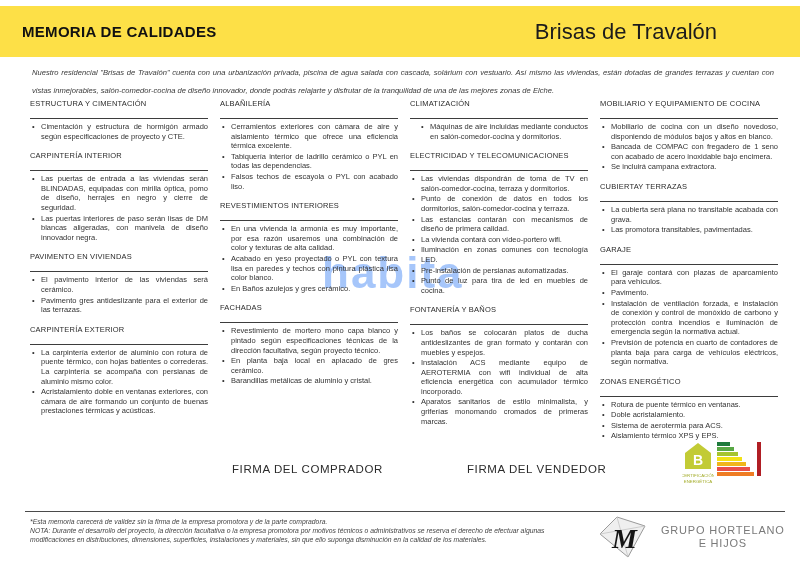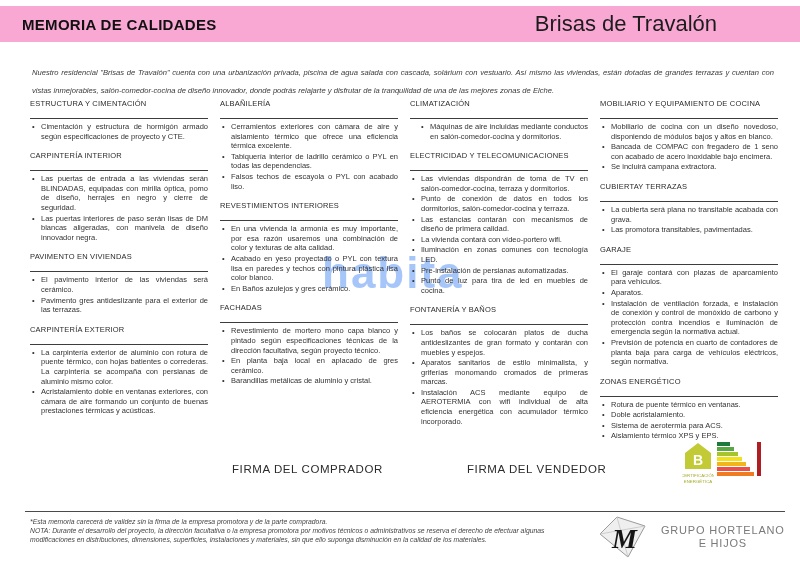--- a/index.html
+++ b/index.html
@@ -4,22 +4,22 @@
 <style>
   * { margin:0; padding:0; box-sizing:border-box; }
   html,body { background:#ffffff; }
   body { font-family:"Liberation Sans", sans-serif; }
   .page {
     position:relative; width:800px; height:565px; background:#ffffff;
     overflow:hidden; color:#2b2b2b;
   }
   
   .header-band {
-    position:absolute; top:6px; left:0; right:0; height:36px;
-    background:#f9a8d4; display:flex; align-items:center;
+    position:absolute; top:6px; left:0; right:0; height:51px;
+    background:#fde047; display:flex; align-items:center;
     justify-content:space-between; padding:0 83px 0 22px;
   }
   .doc-title { font-size:15px; font-weight:bold; letter-spacing:.3px; color:#111; }
   .project-title { font-size:22px; font-weight:400; color:#1c1c1c; }
   
   .intro {
     position:absolute; top:64px; left:32px; right:26px;
     font-size:7.6px; font-style:italic; line-height:17.5px;
     color:#3a3a3a; text-align:justify;
   }
@@ -151,22 +151,22 @@
             <li class="bullet">La vivienda contará con vídeo-portero wifi.</li>
             <li class="bullet">Iluminación en zonas comunes con tecnología LED.</li>
             <li class="bullet">Pre-instalación de persianas automatizadas.</li>
             <li class="bullet">Punto de luz para tira de led en muebles de cocina.</li>
           </ul>
         </section>
         <section class="section">
           <h3 class="section-title">FONTANERÍA Y BAÑOS</h3>
           <ul class="bullets">
             <li class="bullet">Los baños se colocarán platos de ducha antideslizantes de gran formato y contarán con muebles y espejos.</li>
+            <li class="bullet">Instalación ACS mediante equipo de AEROTERMIA con wifi individual de alta eficiencia energética con acumulador térmico incorporado.</li>
             <li class="bullet">Aparatos sanitarios de estilo minimalista, y griferías monomando cromados de primeras marcas.</li>
-            <li class="bullet">Instalación ACS mediante equipo de AEROTERMIA con wifi individual de alta eficiencia energética con acumulador térmico incorporado.</li>
           </ul>
         </section>
       </div>
       <div class="column">
         <section class="section">
           <h3 class="section-title">MOBILIARIO Y EQUIPAMIENTO DE COCINA</h3>
           <ul class="bullets">
             <li class="bullet">Mobiliario de cocina con un diseño novedoso, disponiendo de módulos bajos y altos en blanco.</li>
             <li class="bullet">Bancada de COMPAC con fregadero de 1 seno con acabado de acero inoxidable bajo encimera.</li>
             <li class="bullet">Se incluirá campana extractora.</li>
@@ -176,21 +176,21 @@
           <h3 class="section-title">CUBIERTAY TERRAZAS</h3>
           <ul class="bullets">
             <li class="bullet">La cubierta será plana no transitable acabada con grava.</li>
             <li class="bullet">Las promotora transitables, pavimentadas.</li>
           </ul>
         </section>
         <section class="section">
           <h3 class="section-title">GARAJE</h3>
           <ul class="bullets">
             <li class="bullet">El garaje contará con plazas de aparcamiento para vehículos.</li>
-            <li class="bullet">Aparatos.</li>
+            <li class="bullet">Pavimento.</li>
             <li class="bullet">Instalación de ventilación forzada, e instalación de conexión y control de monóxido de carbono y protección contra incendios e iluminación de emergencia según la normativa actual.</li>
             <li class="bullet">Previsión de potencia en cuarto de contadores de planta baja para carga de vehículos eléctricos, según normativa.</li>
           </ul>
         </section>
         <section class="section">
           <h3 class="section-title">ZONAS ENERGÉTICO</h3>
           <ul class="bullets">
             <li class="bullet">Rotura de puente térmico en ventanas.</li>
             <li class="bullet">Doble acristalamiento.</li>
             <li class="bullet">Sistema de aerotermia para ACS.</li>

